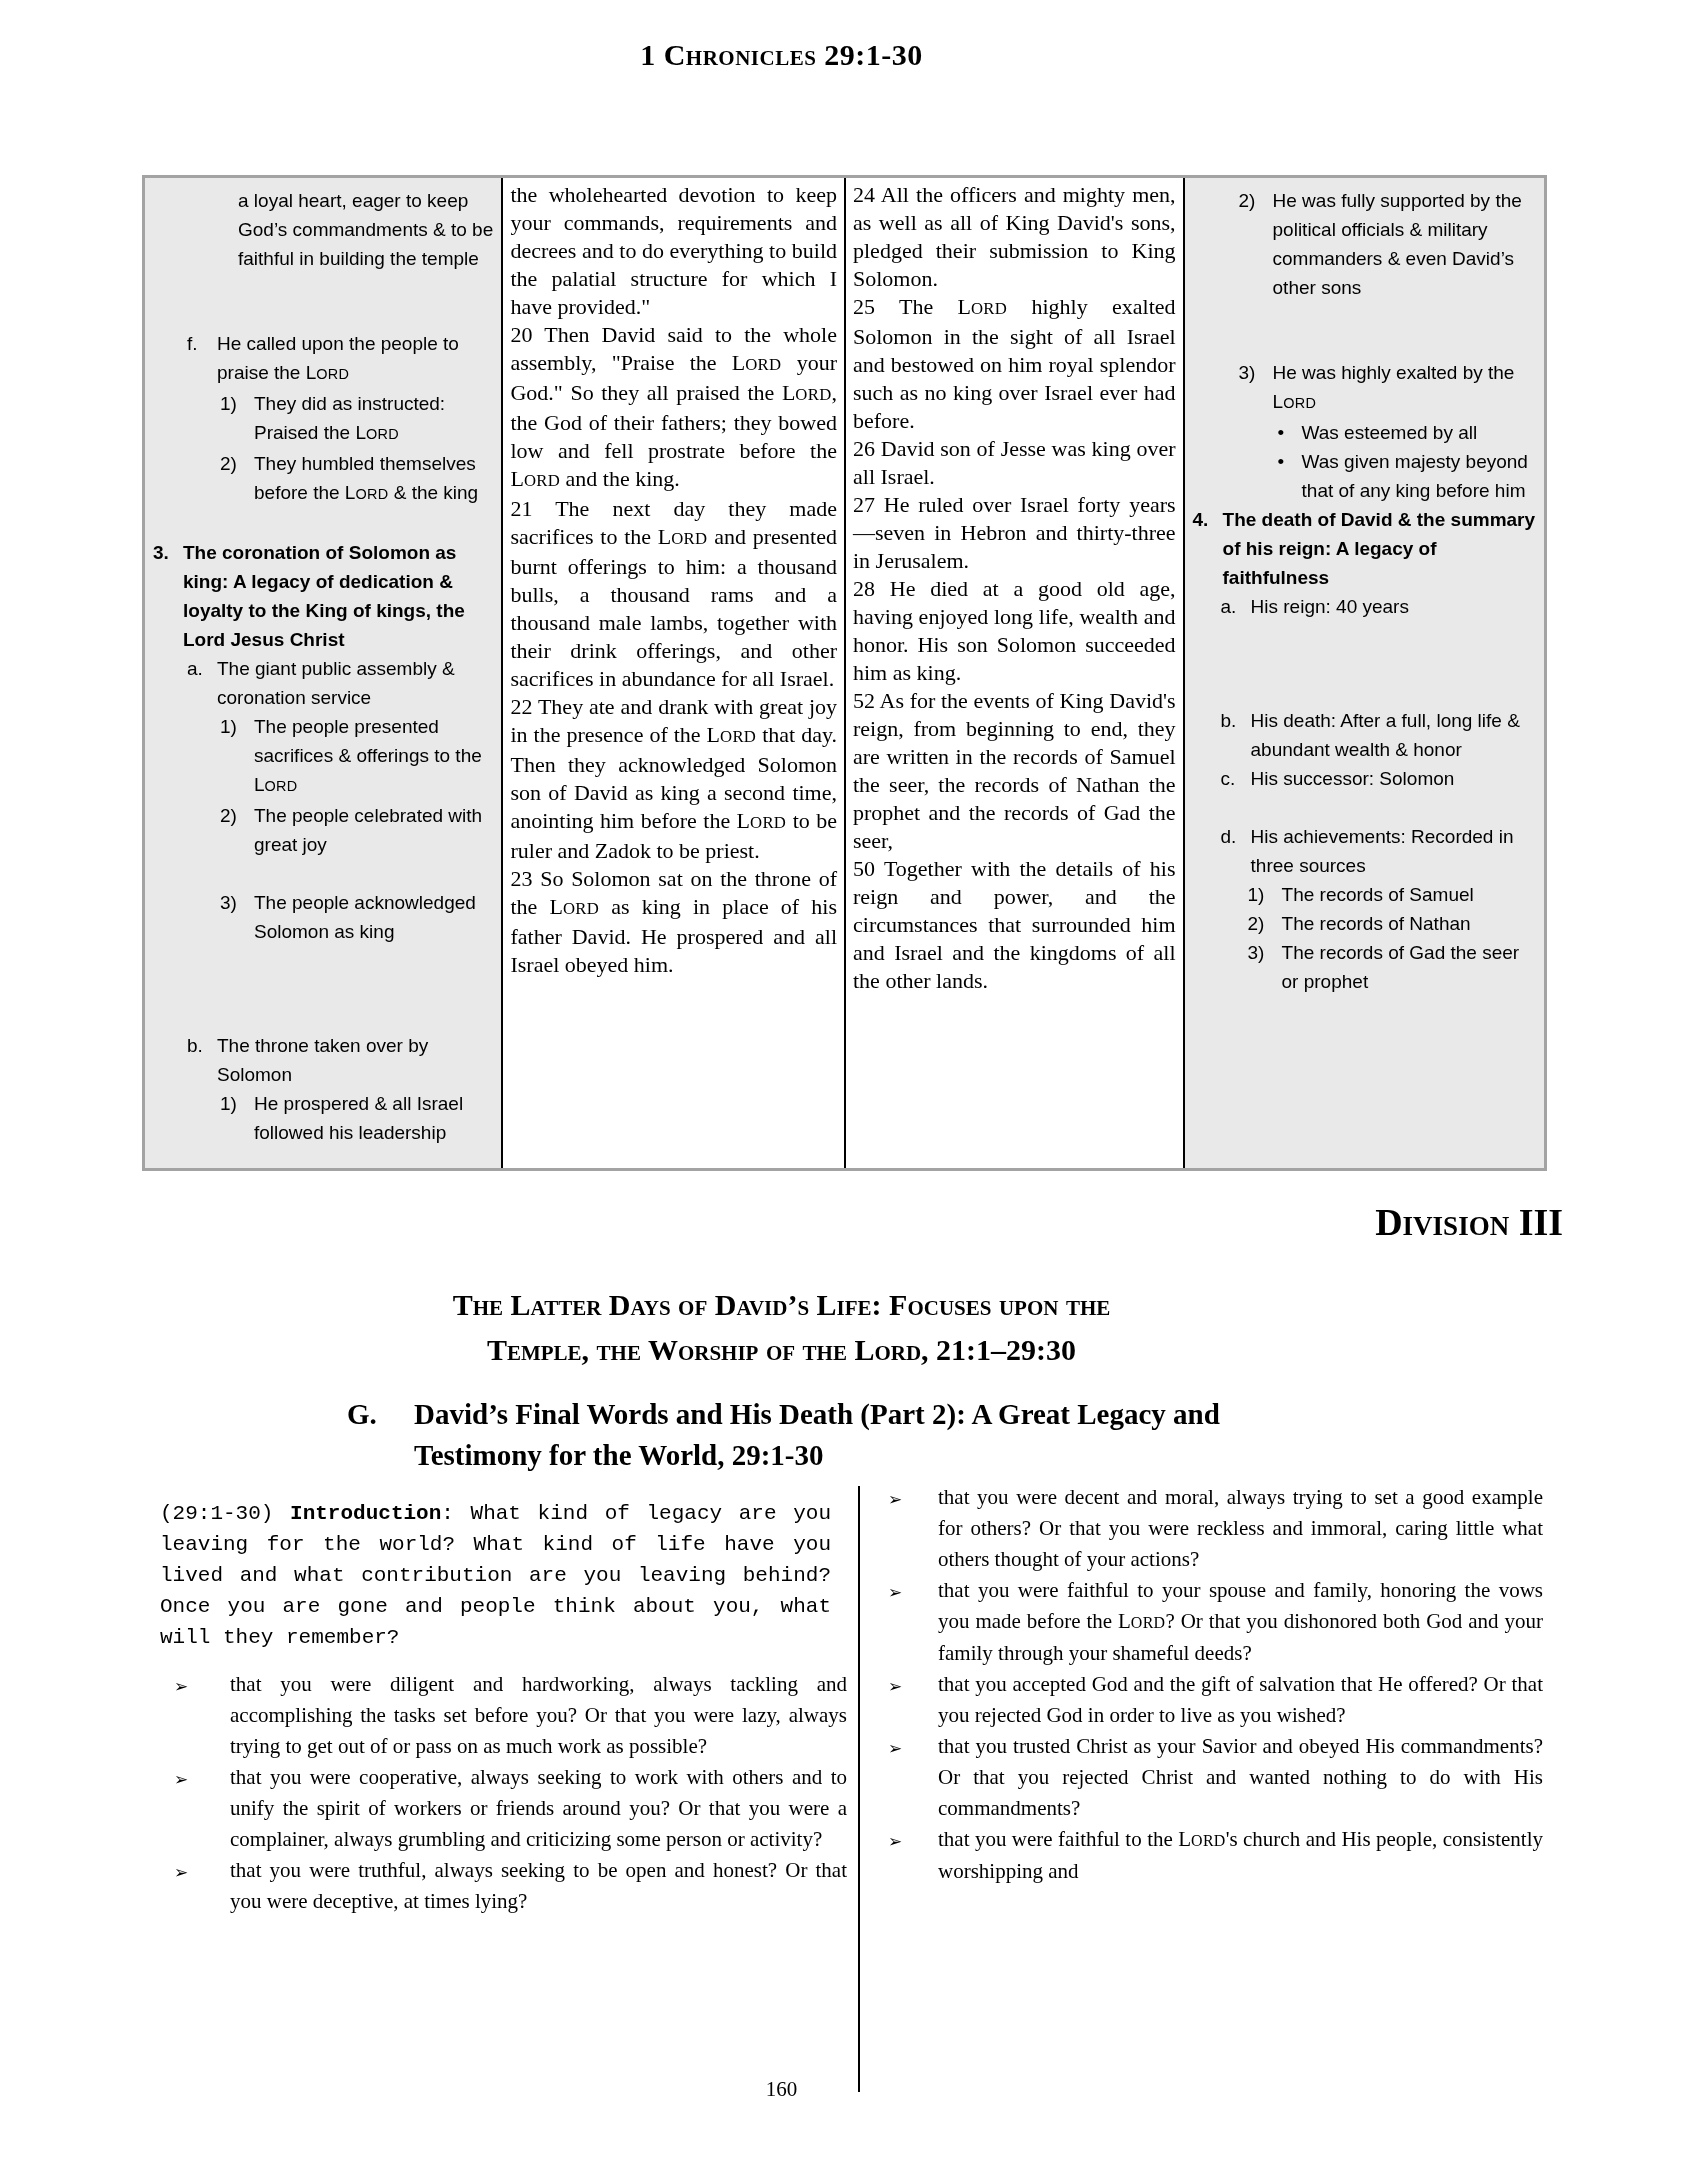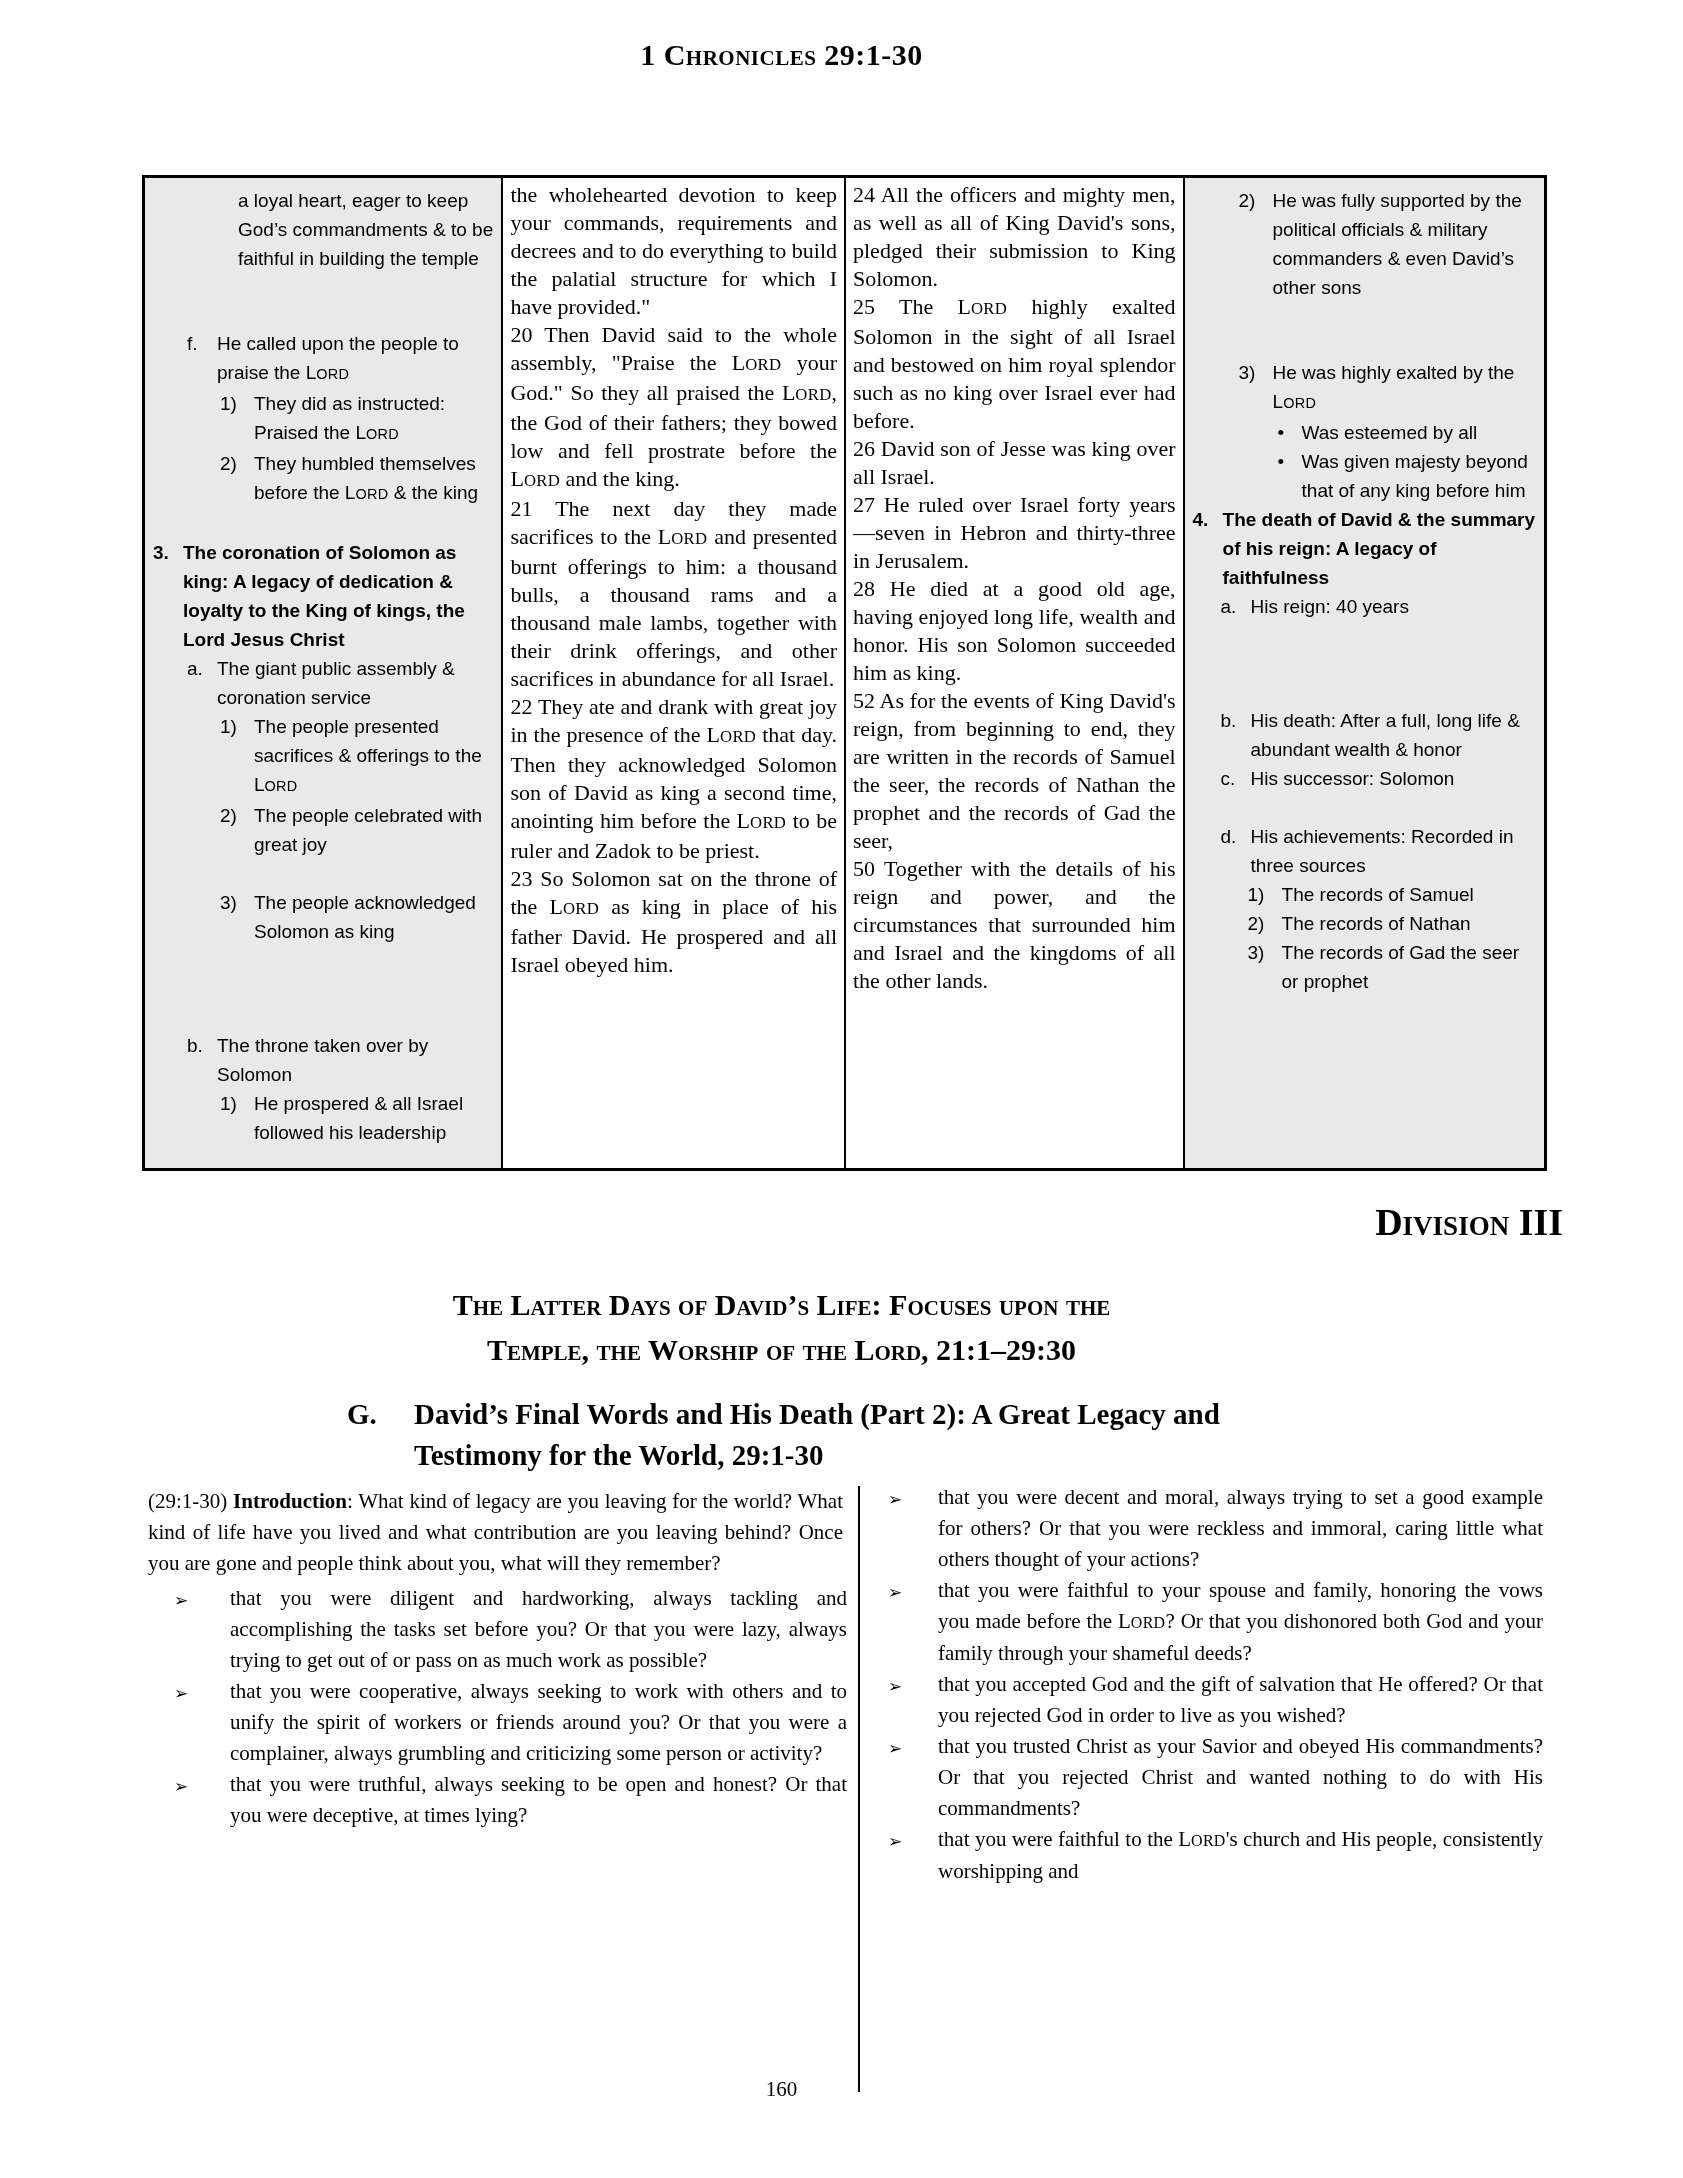--- a/index.html
+++ b/index.html
@@ -5,21 +5,21 @@
   html,body{margin:0;padding:0;background:#fff;}
   .page{position:relative;width:1563px;height:2178px;background:#ffffff;color:#000;
         font-family:"Liberation Serif",serif;overflow:hidden;}
 
   
   .doc-title{position:absolute;top:38px;left:0;width:100%;text-align:center;
              font-weight:bold;font-size:30px;font-variant:small-caps;letter-spacing:0.5px;}
 
   
   .ref-table{position:absolute;left:142px;top:175px;width:1405px;height:996px;
-             border:3px solid #000000;box-sizing:border-box;display:flex;background:#7f1d1d;}
+             border:3px solid #a3a3a3;box-sizing:border-box;display:flex;background:#7f1d1d;}
   .col{box-sizing:border-box;overflow:hidden;height:100%;}
   .col.outline{background:#e9e9e9;font-family:"Liberation Sans",sans-serif;
                font-size:19px;line-height:29px;padding:8px 8px 4px 6px;}
   .col.scripture{background:#ffffff;font-size:22px;line-height:28px;text-align:justify;
                  padding:3px 7px 4px 7px;}
   .c1{width:358px;}
   .c2{width:344px;border-left:2px solid #000;}
   .c3{width:340px;border-left:2px solid #000;}
   .c4{width:363px;border-left:2px solid #000;padding-left:4px;}
   .vp{margin:0;}
@@ -54,21 +54,21 @@
                    font-weight:bold;font-size:29px;line-height:41px;}
   .section-heading .sec-lbl{flex:0 0 67px;}
   .section-heading .sec-txt{flex:0 0 822px;}
 
   
   .body-cols{position:absolute;top:1482px;left:144px;width:1401px;display:flex;
              font-size:21px;line-height:31px;}
   .bcol-left{width:703px;}
   .vdiv{width:2px;background:#000;height:606px;margin:4px 12px 0 11px;}
   .bcol-right{width:671px;}
-  .intro-p{margin:4px;text-align:justify;}
+  .intro-p{margin:16px;text-align:justify;font-family:Liberation Mono, monospace;}
   .bullet{display:flex;}
   .bullet .mk{flex:0 0 56px;padding-left:30px;font-size:17px;padding-top:2px;}
   .bullet.r .mk{flex:0 0 50px;padding-left:16px;}
   .bullet .bt{flex:1;text-align:justify;}
 
   .page-number{position:absolute;top:2077px;left:0;width:100%;text-align:center;font-size:21px;}
 </style>
 </head>
 <body>
 

